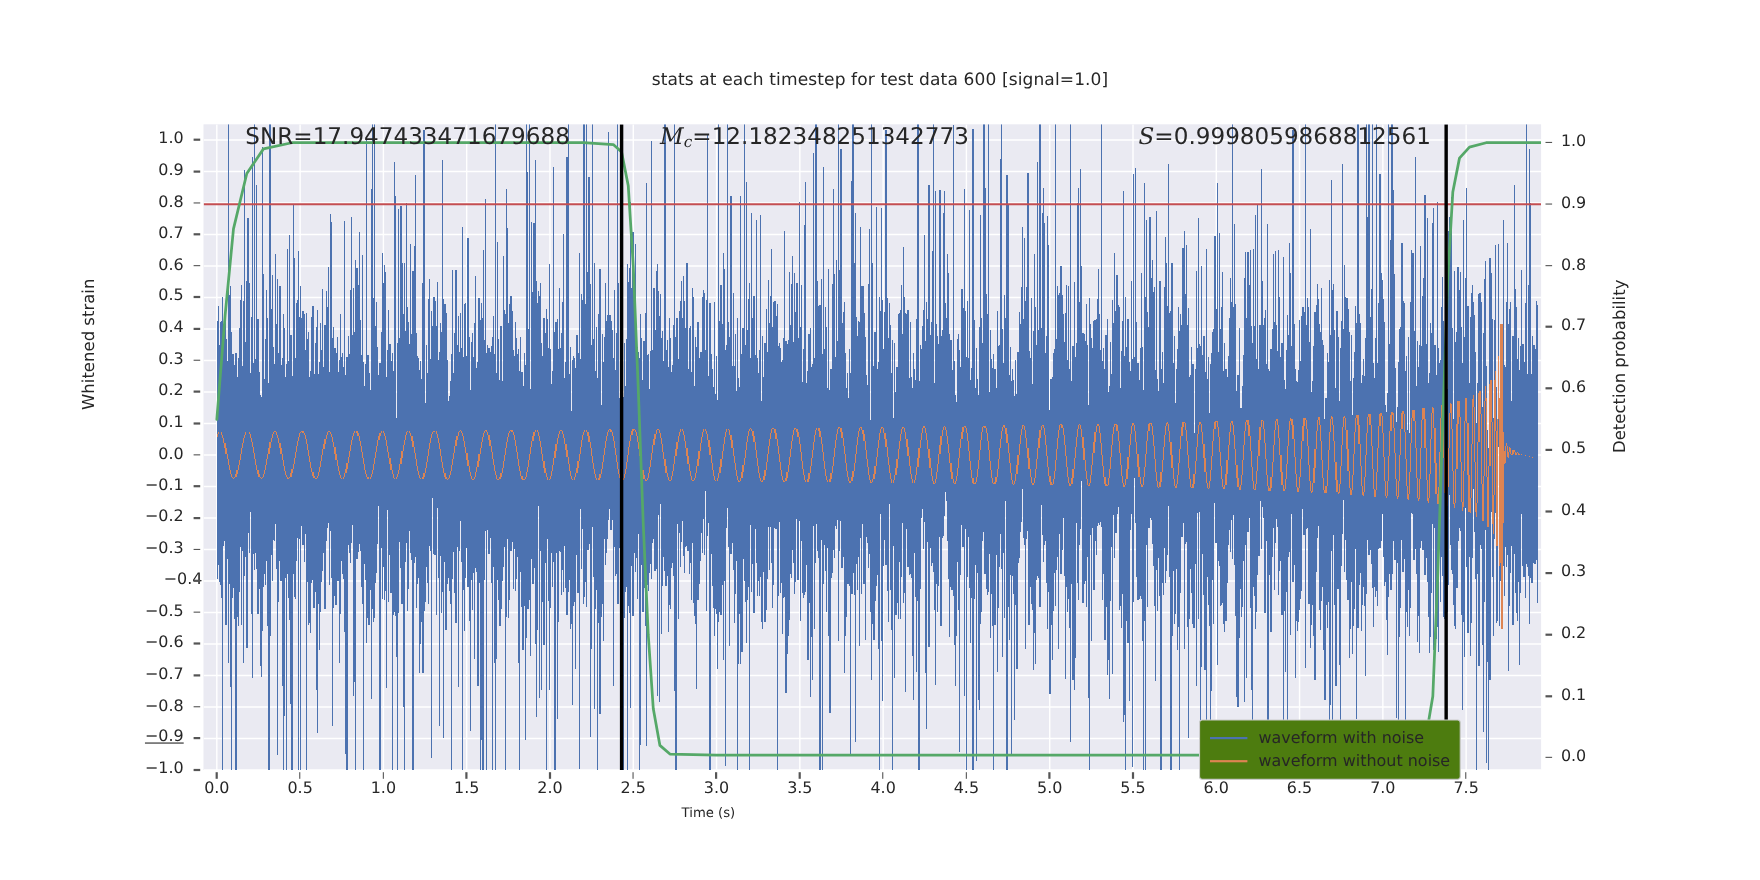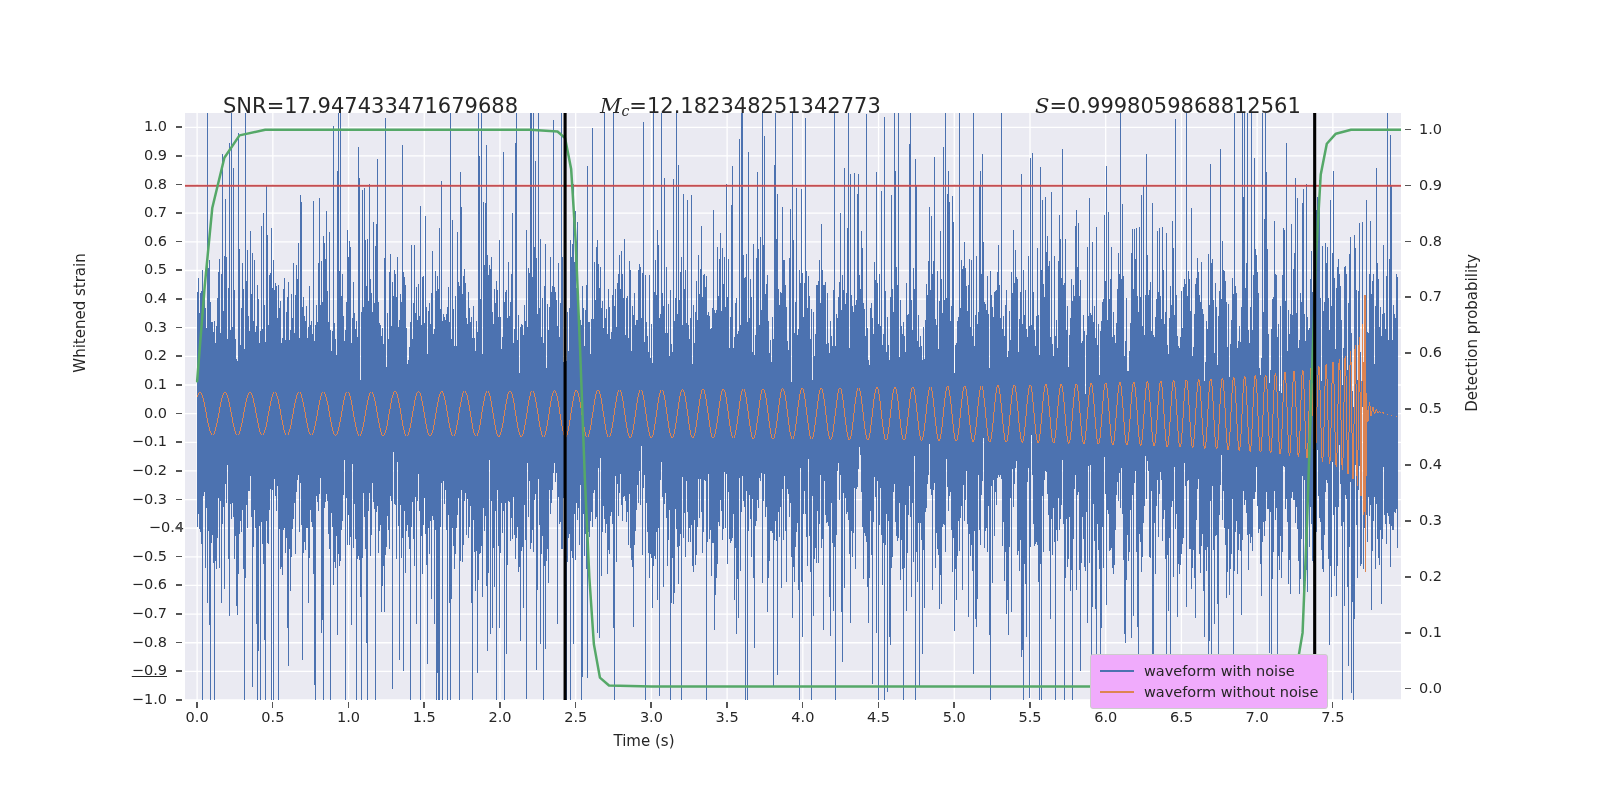--- a/index.html
+++ b/index.html
@@ -46,21 +46,21 @@
     overflow: hidden;
   }
   #plot-svg { display:block; }
 
   
   .annot {
     position: absolute;
     font-size: 21px;
     color: #262626;
     white-space: nowrap;
-    top: 94px;
+    top: 112px;
   }
   #annot-snr  { left: 223px; }
   #annot-mc   { left: 600px; }
   #annot-s    { left: 1035px; }
   .annot .mathit { font-style: italic; font-family: "DejaVu Serif","Liberation Serif",serif; }
   .annot .sub { font-size: 14px; font-style: italic; vertical-align: -3px;
                 font-family: "DejaVu Serif","Liberation Serif",serif; }
 
   
   .tick-label {
@@ -79,21 +79,21 @@
   }
   .tickmark.y { width: 6px; height: 1.6px; }
   .tickmark.x { width: 1.6px; height: 6px; }
 
   
   #axis-title-x {
     position: absolute;
     left: 0; top: 732px;
     width: 1288px;
     text-align: center;
-    font-size: 15px;
+    font-size: 12px;
     color: #262626;
   }
   #axis-title-y-left {
     position: absolute;
     left: -40px;
     top: 304px;
     width: 240px;
     text-align: center;
     font-size: 15px;
     color: #262626;
@@ -110,21 +110,21 @@
     color: #262626;
     transform: rotate(-90deg);
     transform-origin: center center;
   }
 
   
   #legend {
     position: absolute;
     left: 1090px;
     top: 654px;
-    background: #f0abfc;
+    background: #4d7c0f;
     border: 1px solid #cccccc;
     border-radius: 3px;
     padding: 5px 9px 6px 9px;
     box-sizing: border-box;
   }
   .legend-row {
     display: flex;
     align-items: center;
     height: 21px;
   }
@@ -139,20 +139,21 @@
     font-size: 14.5px;
     color: #262626;
     white-space: nowrap;
   }
 </style>
 </head>
 <body>
 
 <div id="figure">
 
+  <div id="chart-title">stats at each timestep for test data 600 [signal=1.0]</div>
 
   <div id="plot-area">
     <svg id="plot-svg" width="1216" height="587">
       <g id="grid-layer">
           <line x1="0" y1="14.317073170731646" x2="1216" y2="14.317073170731646" stroke="#ffffff" stroke-width="1.3"></line>
           <line x1="0" y1="42.95121951219505" x2="1216" y2="42.95121951219505" stroke="#ffffff" stroke-width="1.3"></line>
           <line x1="0" y1="71.58536585365846" x2="1216" y2="71.58536585365846" stroke="#ffffff" stroke-width="1.3"></line>
           <line x1="0" y1="100.21951219512192" x2="1216" y2="100.21951219512192" stroke="#ffffff" stroke-width="1.3"></line>
           <line x1="0" y1="128.85365853658527" x2="1216" y2="128.85365853658527" stroke="#ffffff" stroke-width="1.3"></line>
           <line x1="0" y1="157.48780487804873" x2="1216" y2="157.48780487804873" stroke="#ffffff" stroke-width="1.3"></line>

